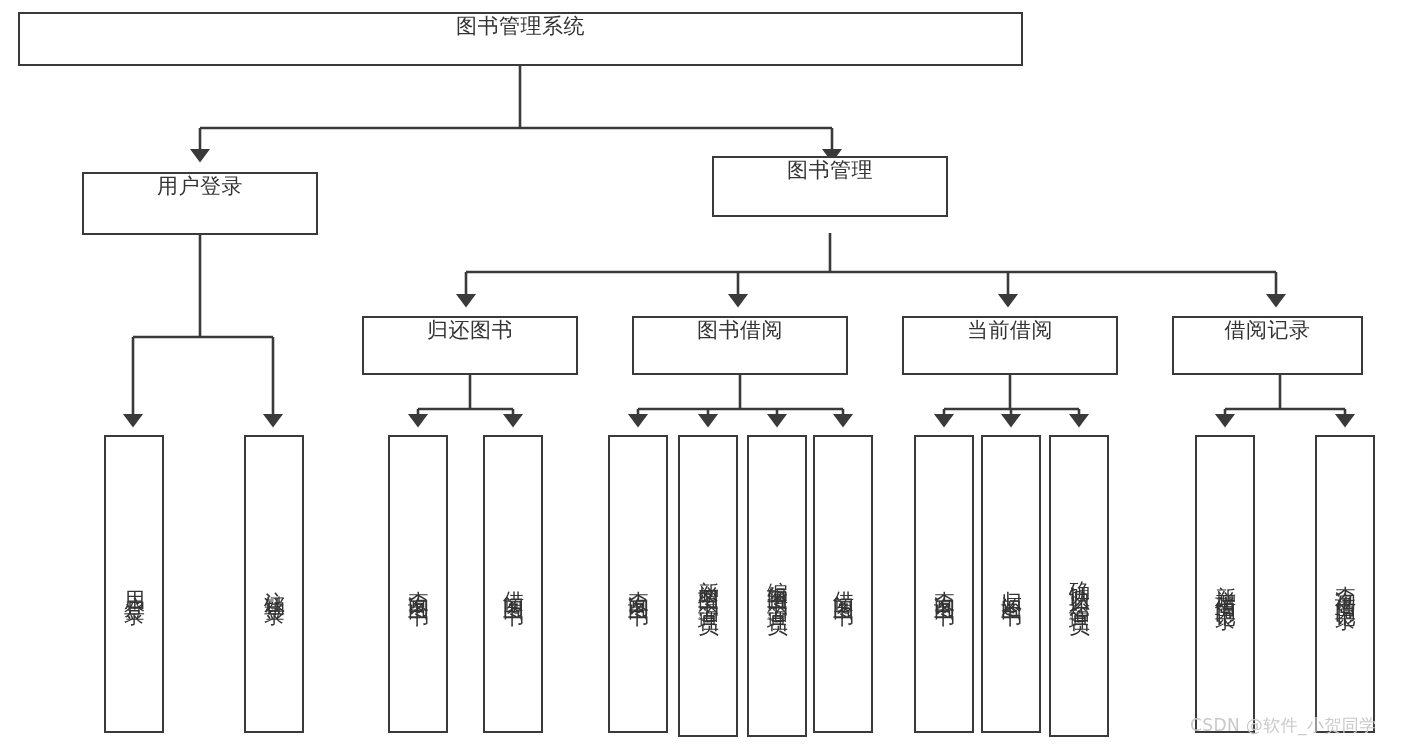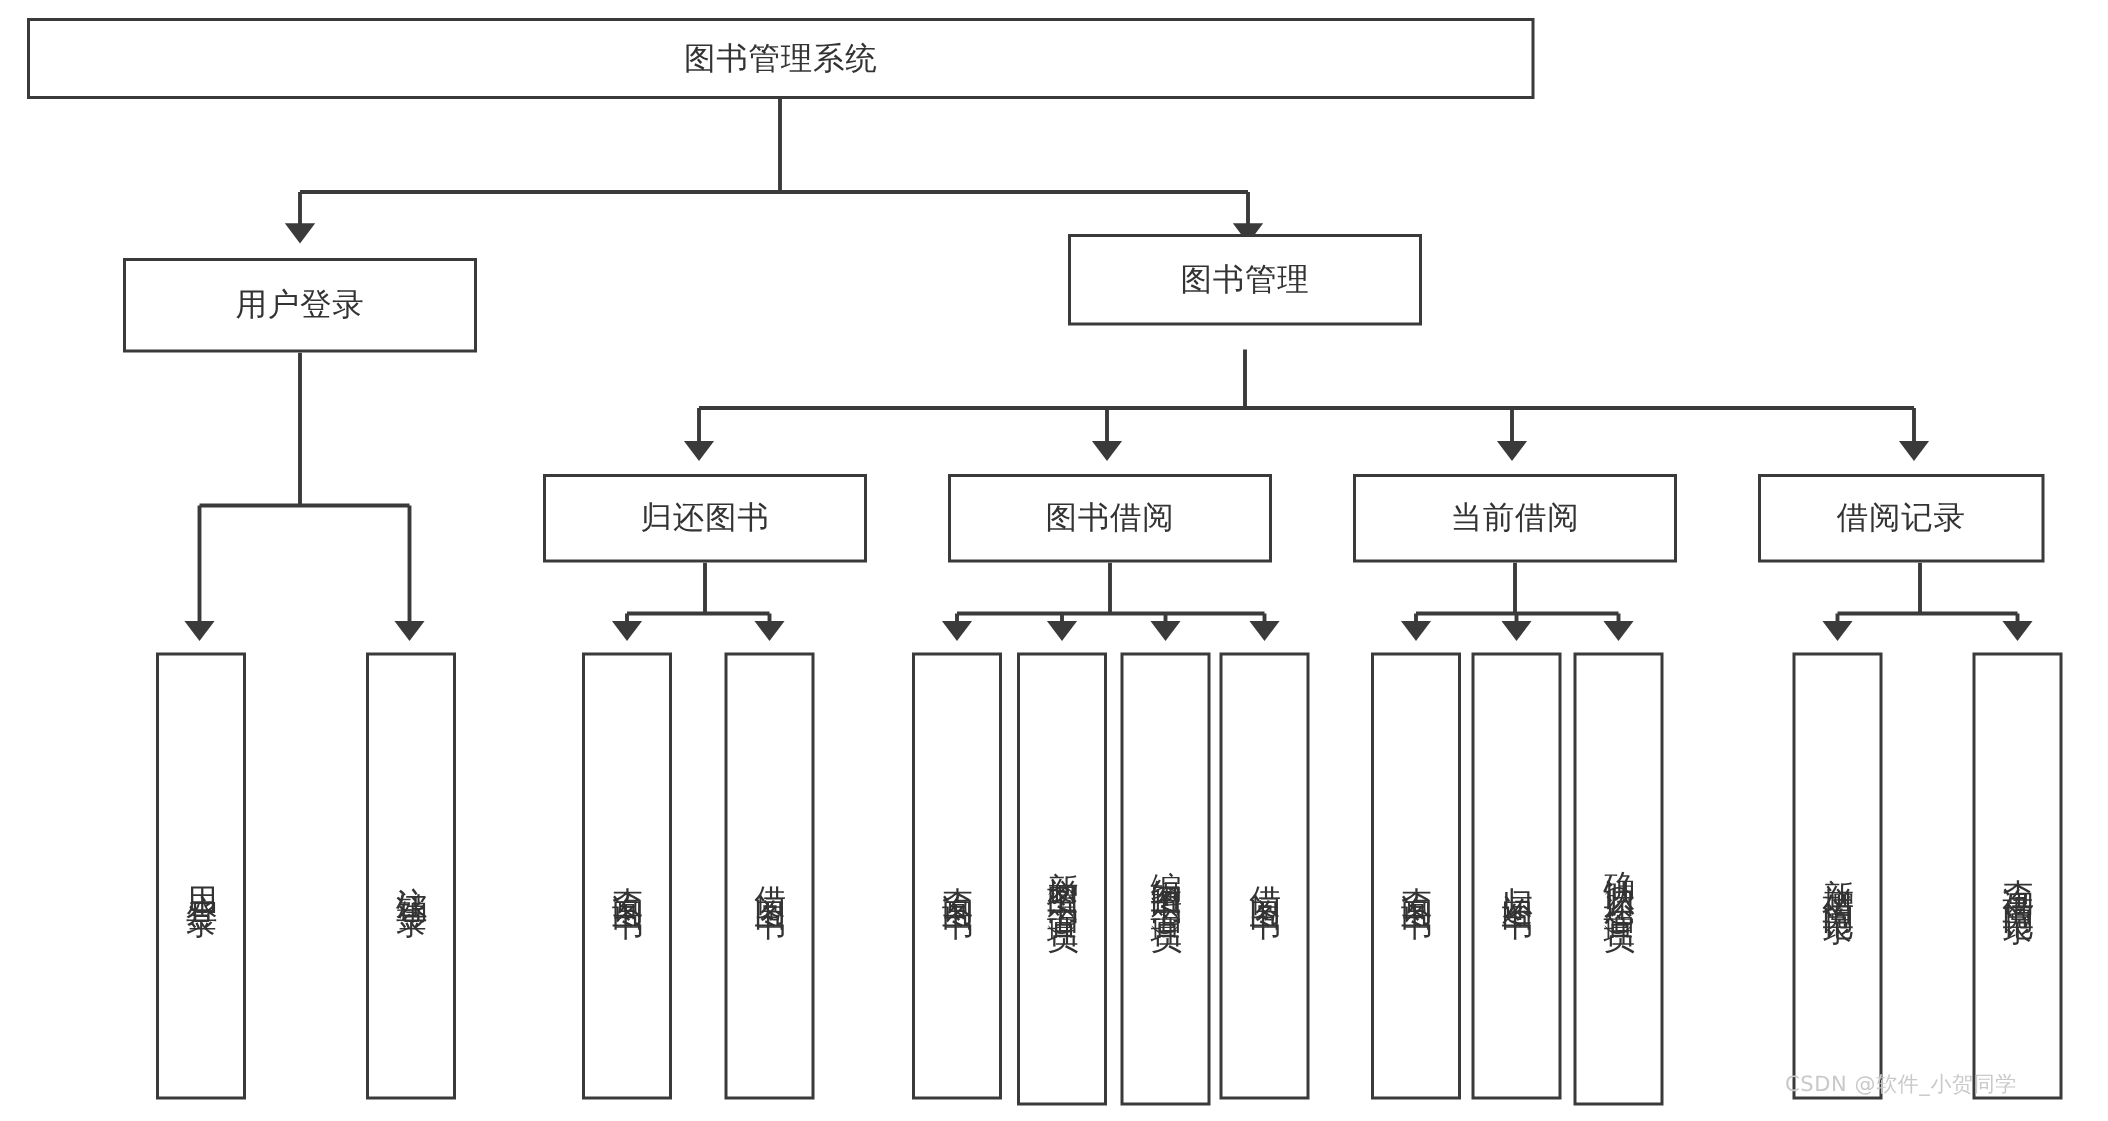--- a/index.html
+++ b/index.html
@@ -23,21 +23,21 @@
     top: 0;
     width: 1405px;
     height: 747px;
   }
   .node {
     position: absolute;
     box-sizing: border-box;
     background: #ffffff;
     border: 2.2px solid #3a3a3a;
     display: flex;
-    align-items: center;
+    align-items: flex-start;
     justify-content: center;
     z-index: 2;
   }
   .node-label {
     color: #333333;
     text-align: center;
     line-height: 1.15;
   }
   .node.horiz .node-label {
     font-size: 21px;
@@ -55,21 +55,21 @@
     text-orientation: upright;
     font-size: 21px;
     letter-spacing: 5px;
     line-height: 1;
     white-space: nowrap;
     max-height: 100%;
   }
   .watermark {
     position: absolute;
     color: #c9c9c9;
-    font-size: 14px;
+    font-size: 17px;
     white-space: nowrap;
     z-index: 5;
     letter-spacing: 0.4px;
   }
 </style>
 </head>
 <body>
 
 <div id="canvas">
 

